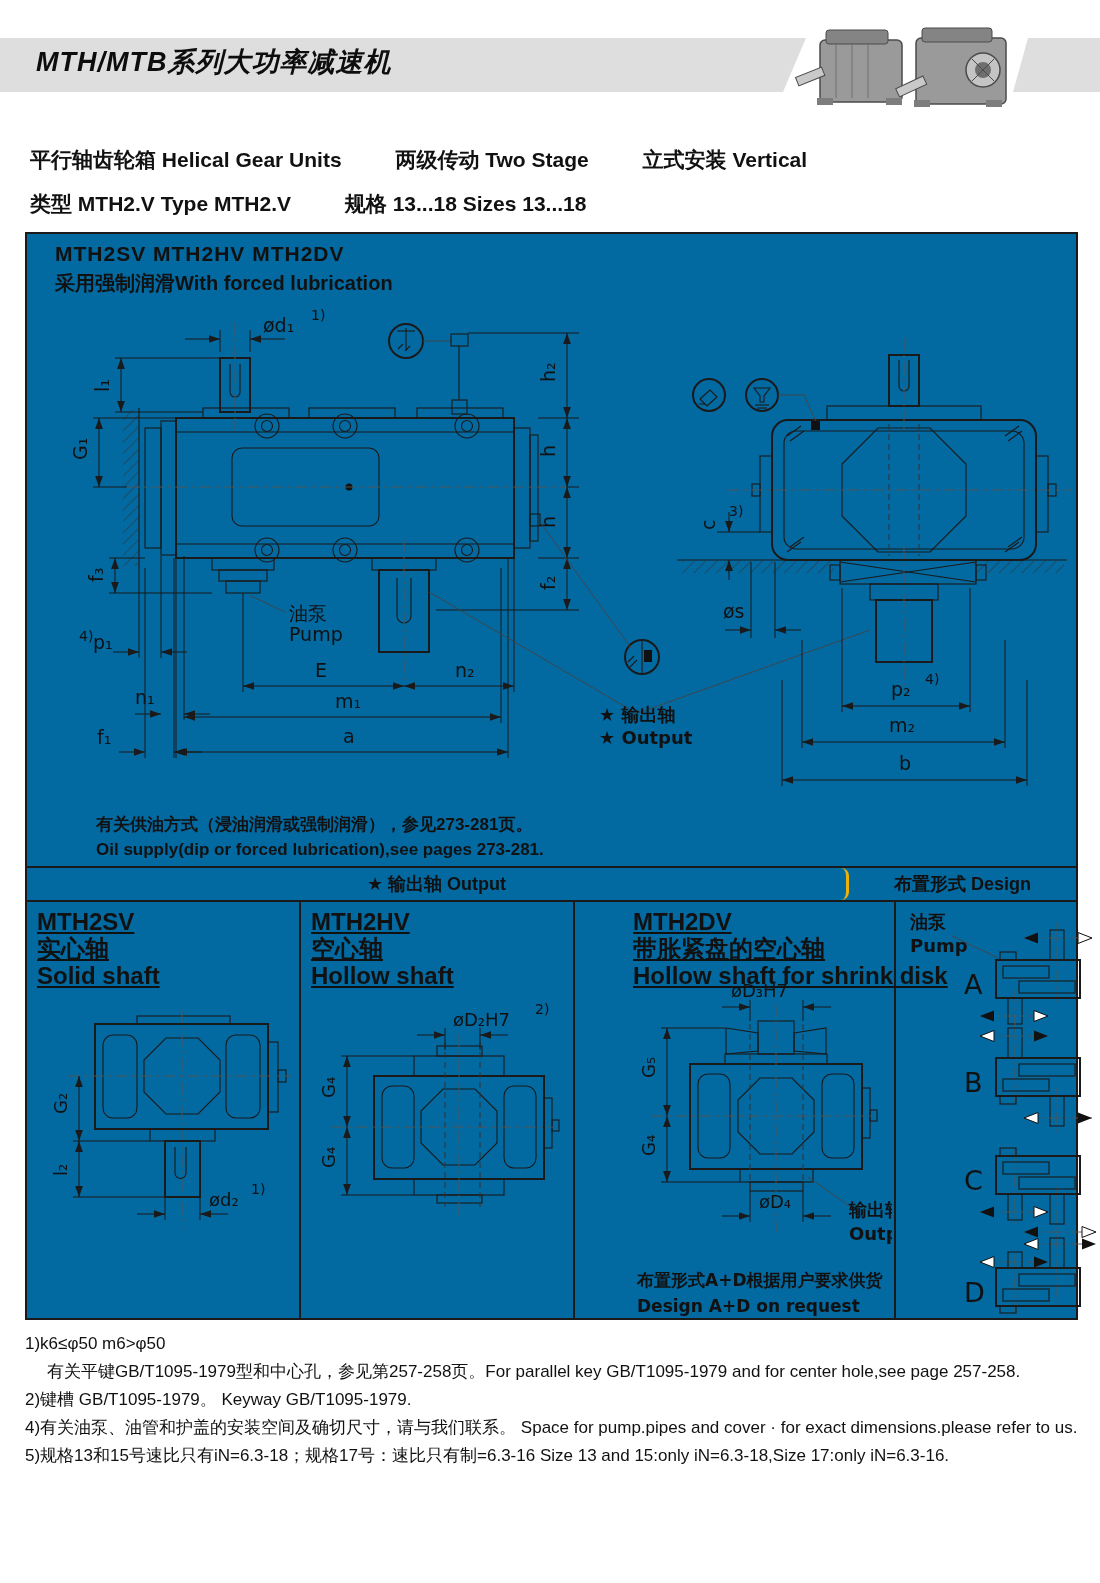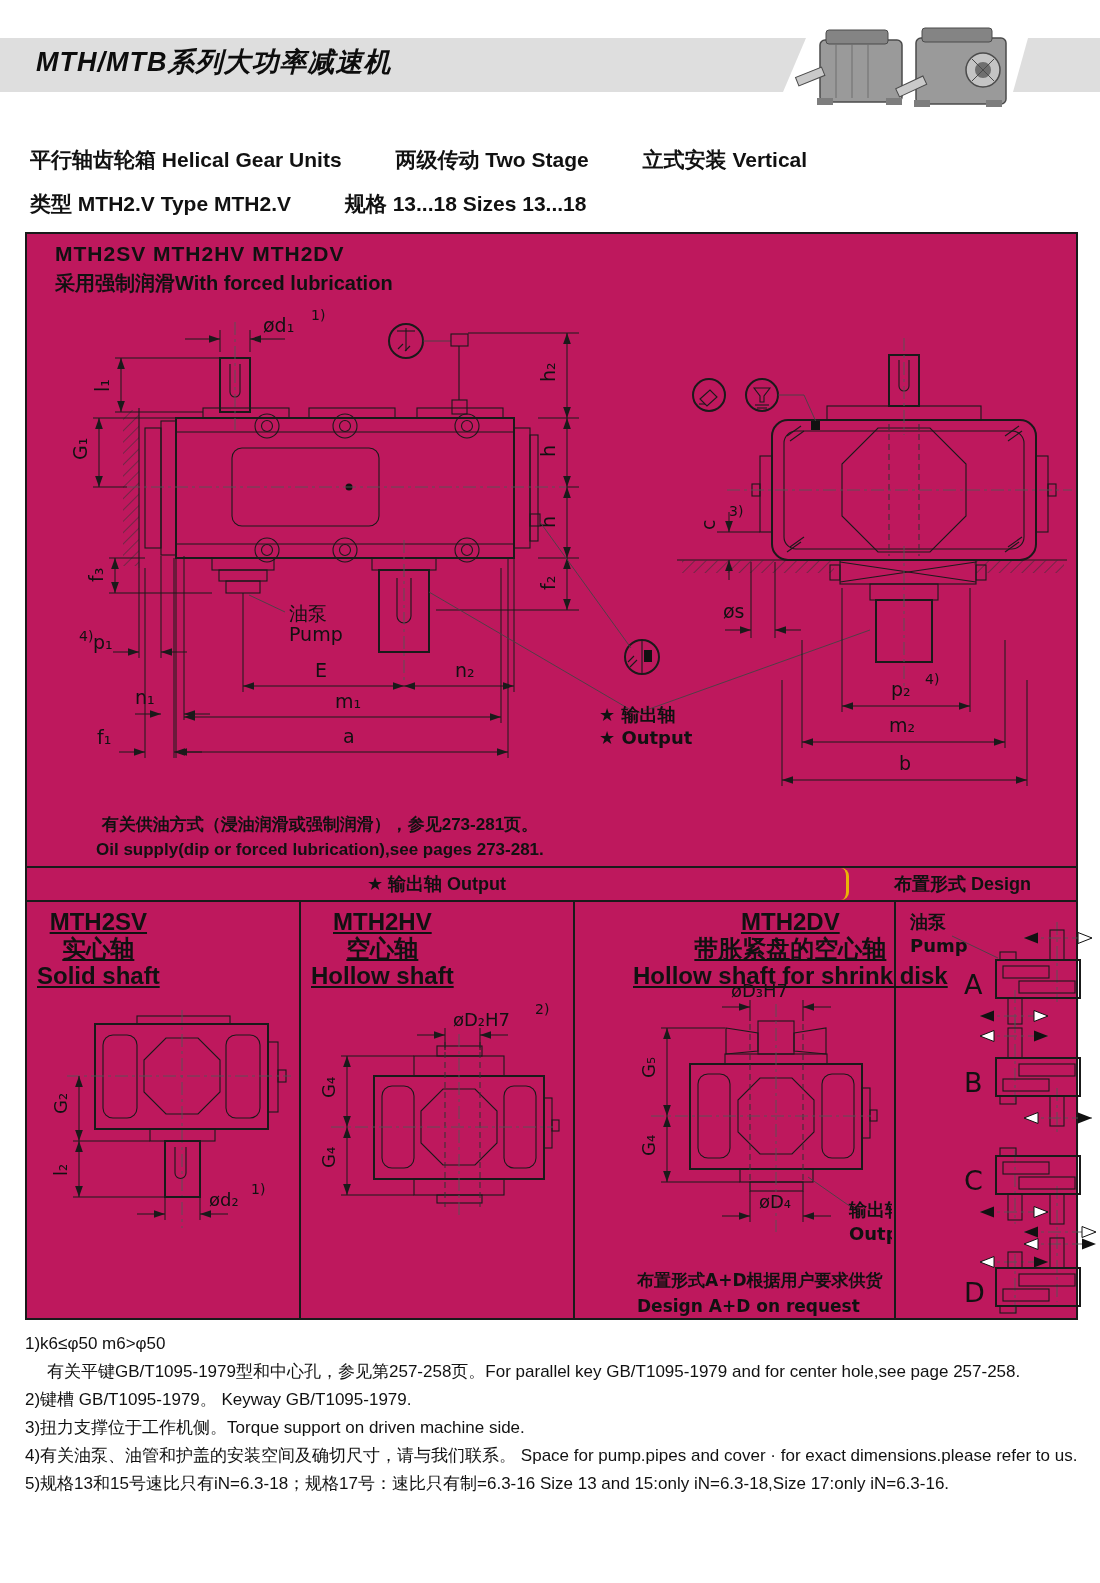--- a/index.html
+++ b/index.html
@@ -6,21 +6,21 @@
   body{font-family:"Liberation Sans","DejaVu Sans",sans-serif;color:#111;}
   .page{position:relative;width:1100px;height:1583px;background:#fff;overflow:hidden;}
   
   .band-svg{position:absolute;left:0;top:0;}
   .hdr-title{position:absolute;left:36px;top:44px;font-size:27px;font-weight:800;font-style:italic;letter-spacing:1px;color:#0d0d0d;}
   
   .subtitle{position:absolute;left:30px;top:146px;width:1000px;}
   .subtitle .l{font-size:21px;font-weight:700;margin-bottom:16px;white-space:nowrap;}
   .subtitle .seg{margin-right:48px;}
   
-  .mainbox{position:absolute;left:25px;top:232px;width:1049px;height:1084px;border:2px solid #1a1a1a;background:#be185d;text-align:center;}
+  .mainbox{position:absolute;left:25px;top:232px;width:1049px;height:1084px;border:2px solid #1a1a1a;background:#0369a1;}
   .models{position:absolute;left:28px;top:8px;font-size:21px;font-weight:700;letter-spacing:1px;}
   .lube{position:absolute;left:28px;top:36px;font-size:20px;font-weight:700;}
   .maindraw{position:absolute;left:0;top:66px;}
   .oilnote{position:absolute;left:33px;top:578px;font-size:17px;font-weight:700;line-height:25px;margin-left:36px;}
   
   .ttable{position:absolute;left:0;top:632px;width:1049px;height:452px;}
   .thead{display:flex;height:32px;border-top:2px solid #1a1a1a;border-bottom:2px solid #1a1a1a;}
   .th{display:flex;align-items:center;justify-content:center;font-size:18px;font-weight:700;}
   .th.out{width:819px;border-right:3px solid #eab308;border-radius:8px;}
   .th.des{flex:1;}
@@ -577,18 +577,17 @@
           </svg>
         </div>
       </div>
     </div>
   </div>
 
   <div class="notes">
     <div>1)k6≤φ50 m6&gt;φ50</div>
     <div class="indent">有关平键GB/T1095-1979型和中心孔，参见第257-258页。For parallel key GB/T1095-1979 and for center hole,see page 257-258.</div>
     <div>2)键槽 GB/T1095-1979。 Keyway GB/T1095-1979.</div>
-    <div>3)扭力支撑位于工作机侧。Torque support on driven machine side.</div>
     <div>4)有关油泵、油管和护盖的安装空间及确切尺寸，请与我们联系。 Space for pump.pipes and cover · for exact dimensions.please refer to us.</div>
     <div>5)规格13和15号速比只有iN=6.3-18；规格17号：速比只有制=6.3-16 Size 13 and 15:only iN=6.3-18,Size 17:only iN=6.3-16.</div>
   </div>
 
 </div>
 
 </body></html>

